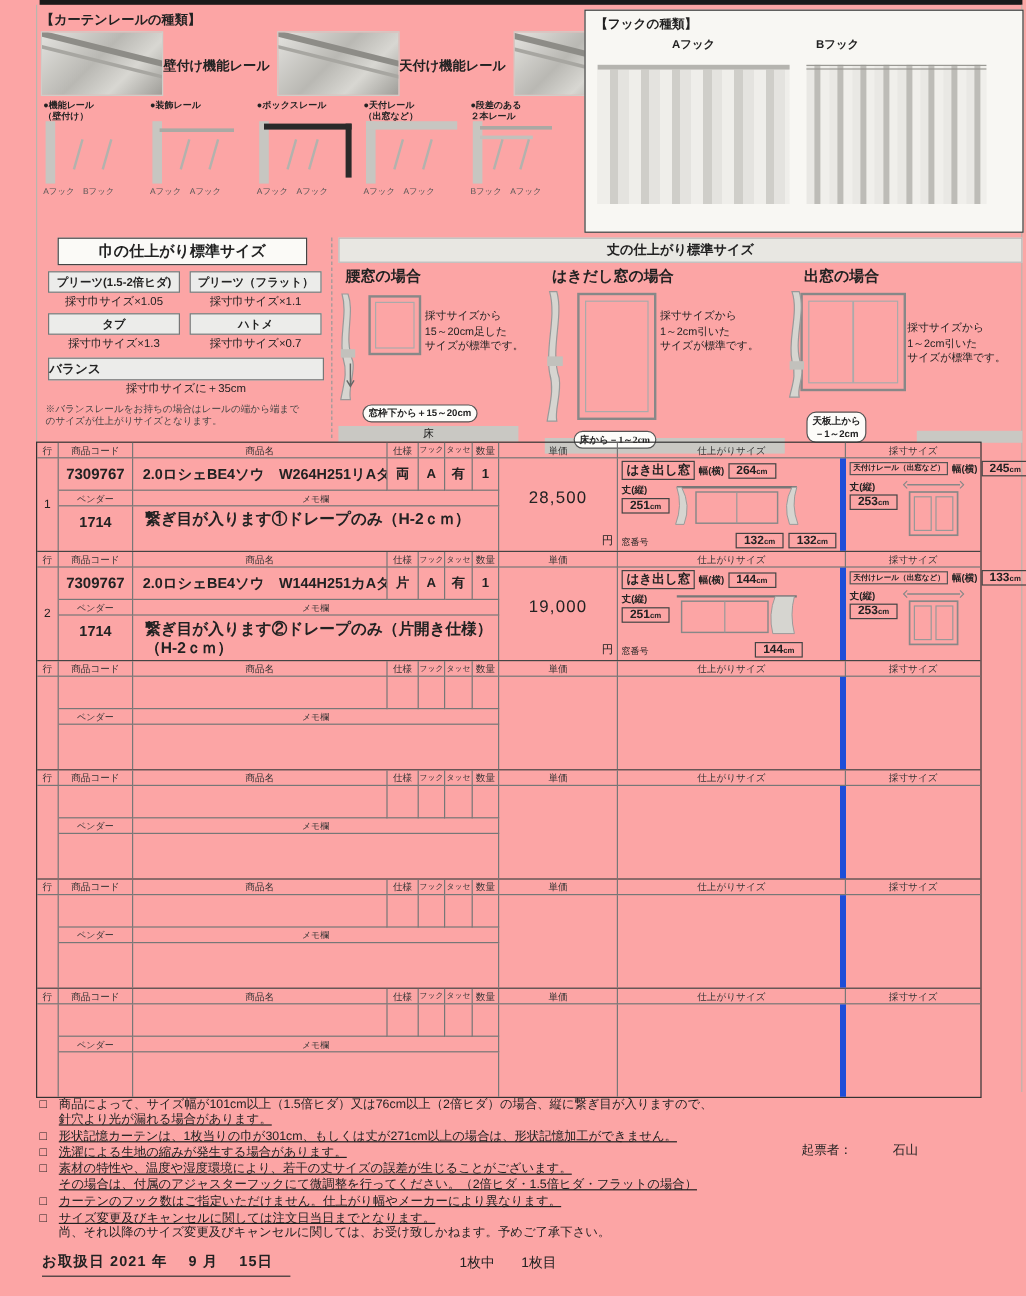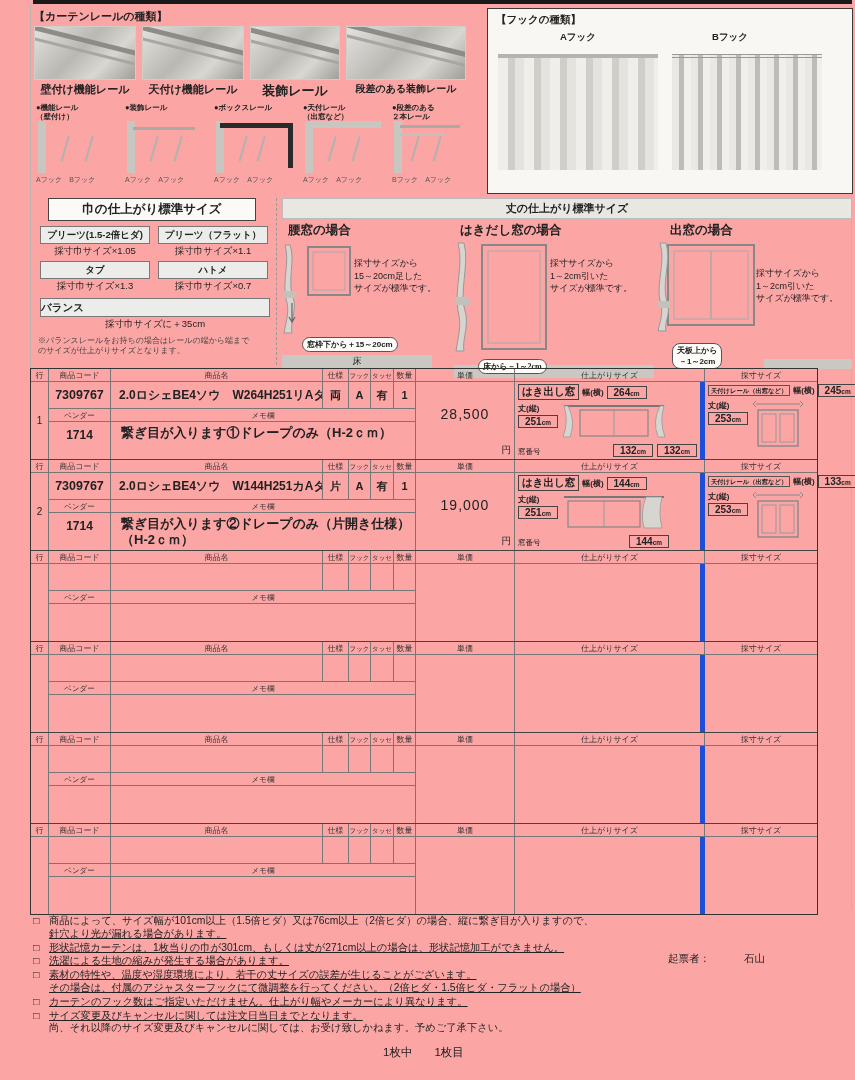--- a/index.html
+++ b/index.html
@@ -4,41 +4,41 @@
 <style>
   html,body{margin:0;padding:0;background:#e9e7e2;}
   .page{position:relative;width:855px;height:1080px;background:#fca5a5;font-family:"Liberation Sans",sans-serif;color:#222;overflow:hidden;}
   .abs{position:absolute;}
   .topbar{left:33px;top:0;width:819px;height:4px;background:#1a1a1a;}
   .edge{border-left:1px solid #b9b6ae;top:4px;height:906px;width:0;}
   
   .rails{left:30px;top:6px;width:452px;height:188px;}
   .rails-title{font-size:11px;font-weight:bold;padding:3px 0 2px 4px;}
   .photo-row{display:flex;gap:6px;padding-left:4px;}
-  .photo-cell{display:flex;flex-direction:column;align-items:center;}
+  .photo-cell{display:flex;flex-direction:row;align-items:center;}
   .photo{width:100px;height:52px;background:linear-gradient(135deg,#e3e2de 0%,#b9b8b3 45%,#d8d7d2 70%,#9f9e99 100%);border:1px solid #cfcec9;position:relative;overflow:hidden;}
   .photo:before{content:"";position:absolute;left:-8px;top:14px;width:140%;height:5px;background:#8d8c87;transform:rotate(14deg);}
   .photo:after{content:"";position:absolute;left:-8px;top:26px;width:140%;height:3px;background:#a7a6a1;transform:rotate(14deg);}
   .photo-label{font-size:11.5px;font-weight:bold;margin-top:2px;white-space:nowrap;}
   .diag-row{display:flex;margin-top:4px;padding-left:2px;}
   .diag-cell{width:89px;display:flex;flex-direction:column;align-items:flex-start;}
   .diag-label{font-size:7.5px;font-weight:bold;line-height:8.5px;min-height:17px;padding-left:4px;}
   .diag-art{position:relative;width:80px;height:52px;margin-left:6px;}
   .wallbar{position:absolute;left:0;top:0;width:8px;height:52px;background:#c7c6c1;}
   .ceilbar{position:absolute;left:0;top:0;width:76px;height:7px;background:#c7c6c1;}
   .boxl{position:absolute;left:4px;top:2px;width:68px;height:40px;border-top:5px solid #2a2a2a;border-right:5px solid #2a2a2a;}
   .hk1,.hk2{position:absolute;top:16px;width:10px;height:26px;border-left:2px solid #b3b2ad;transform:rotate(16deg);}
   .hk1{left:26px;}.hk2{left:50px;}
   .hooks-label{font-size:7px;color:#555;margin:2px 0 0 4px;white-space:nowrap;}
   
   .hooksec{left:487px;top:8px;width:364px;height:184px;border:1.5px solid #3a3a3a;background:#f8f7f3;}
   .hooksec-title{font-size:10.5px;font-weight:bold;padding:4px 0 0 8px;}
   .hook-labels{display:flex;font-size:9.5px;font-weight:bold;padding-top:4px;}
   .hook-labels span:nth-child(1){margin-left:72px;}
-  .hook-labels span:nth-child(2){margin-left:116px;text-align:center;}
+  .hook-labels span:nth-child(2){margin-left:84px;text-align:center;}
   .curtains{display:flex;gap:14px;padding:10px 0 0 10px;}
   .curtainA{width:160px;height:112px;border-top:4px solid #b5b4af;background:repeating-linear-gradient(90deg,#efeeea 0 10px,#cfcec9 10px 17px,#e4e3df 17px 26px);}
   .curtainB{width:150px;height:112px;background:repeating-linear-gradient(90deg,#e9e8e4 0 7px,#bdbcb7 7px 12px,#f0efeb 12px 19px);border-top:4px double #9a9994;}
   
   .wsec{left:30px;top:198px;width:244px;height:167px;border-right:1px dashed #999;padding-right:2px;}
   .wtitle{margin:0 auto;width:206px;border:1.2px solid #444;text-align:center;font-size:12.5px;font-weight:bold;padding:2px 0;background:#fbfaf7;}
   .wgrid{display:flex;flex-wrap:wrap;justify-content:space-between;padding:5px 6px 0 10px;}
   .witem{width:110px;text-align:center;margin-bottom:3px;}
   .wlab{border:1px solid #777;background:#ececea;font-size:9.5px;font-weight:bold;padding:1.5px 0;white-space:nowrap;}
   .wval{font-size:9.5px;padding-top:1px;}
@@ -593,17 +593,21 @@
           <span>尚、それ以降のサイズ変更及びキャンセルに関しては、お受け致しかねます。予めご了承下さい。</span>
         </div>
     </div>
   </div>
 
   <div class="abs writer">
     <span>起票者：</span>
     <span>石山</span>
   </div>
 
+  <div class="abs footer-date">
+    <span>お取扱日</span>
+    <span>2021 年　 9 月　 15日</span>
+  </div>
   <div class="abs footer-pages">
     <span>1枚中</span>
     <span>1枚目</span>
   </div>
 </div>
 
 </body></html>

